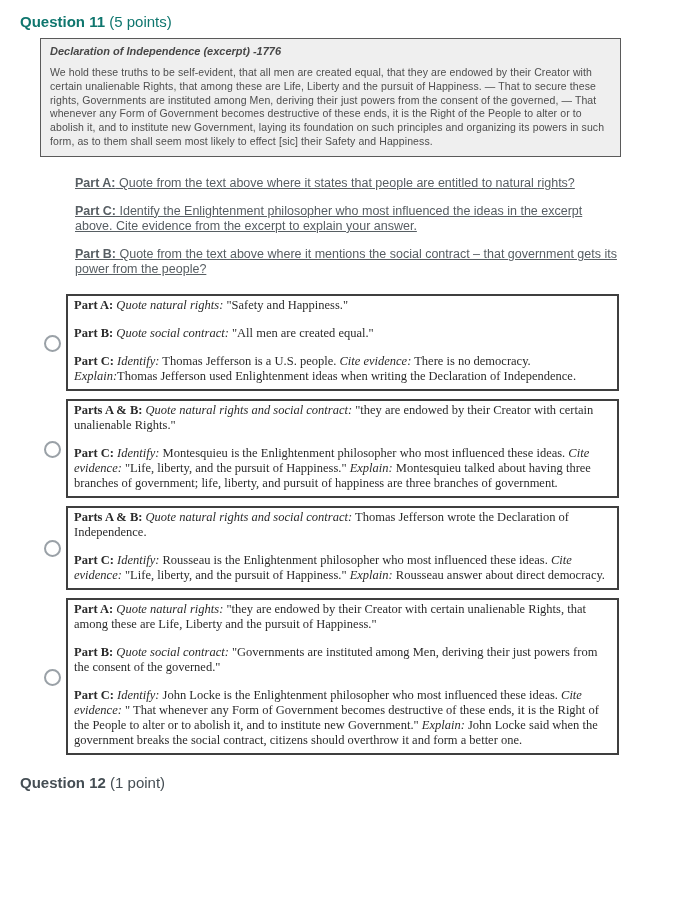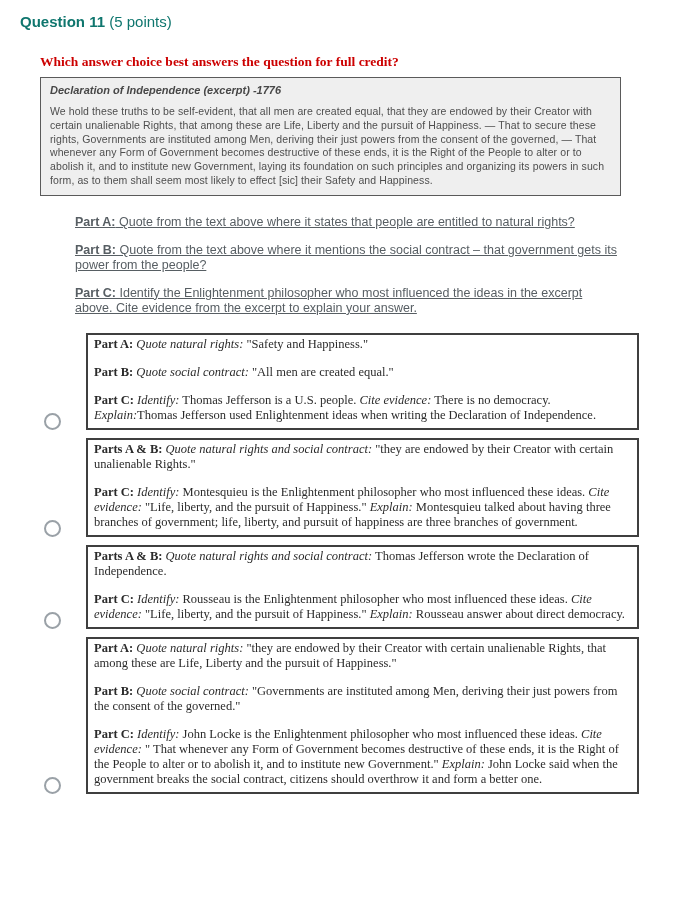--- a/index.html
+++ b/index.html
@@ -71,23 +71,22 @@
     color: #575e63;
     text-decoration: underline;
   }
   .part { margin-bottom: 13px; }
   .part:last-child { margin-bottom: 0; }
 
   
   .options { margin: 17px 0 0 44px; }
   .opt-row {
     display: flex;
-    align-items: flex-end;
+    align-items: center;
     margin-bottom: 8px;
-    gap: 20px;
   }
   .radio {
     flex: 0 0 auto;
     width: 17px; height: 17px;
     border: 2px solid #9aa1a7;
     border-radius: 50%;
     background: #ffffff;
     margin: 2px 5px 0 0;
     cursor: pointer;
   }
@@ -120,32 +119,31 @@
 </head>
 <body>
 
 <div class="page">
 
   <div class="q-header">
     <span class="q-num">Question 11</span>
     <span class="q-pts"> <span>(5 points)</span></span>
   </div>
 
-  <div class="red-prompt">Which answer choice best answers the question for full credit?</div>
 
 
   <div class="excerpt-box">
     <div class="excerpt-title">Declaration of Independence (excerpt) -1776</div>
     <div class="excerpt-body">We hold these truths to be self-evident, that all men are created equal, that they are endowed by their Creator with certain unalienable Rights, that among these are Life, Liberty and the pursuit of Happiness.  — That to secure these rights, Governments are instituted among Men, deriving their just powers from the consent of the governed, — That whenever any Form of Government becomes destructive of these ends, it is the Right of the People to alter or to abolish it, and to institute new Government, laying its foundation on such principles and organizing its powers in such form, as to them shall seem most likely to effect [sic] their Safety and Happiness.</div>
   </div>
 
   <div class="parts">
     <div class="part"><span class="r-b">Part A:</span><span class="r-n"> Quote from the text above where it states that people are entitled to natural rights?</span></div>
+    <div class="part"><span class="r-b">Part C:</span><span class="r-n"> Identify the Enlightenment philosopher who most influenced the ideas in the excerpt above.  Cite evidence from the excerpt to explain your answer.</span></div>
     <div class="part"><span class="r-b">Part B:</span><span class="r-n">  Quote from the text above where it mentions the social contract – that government gets its power from the people?</span></div>
-    <div class="part"><span class="r-b">Part C:</span><span class="r-n"> Identify the Enlightenment philosopher who most influenced the ideas in the excerpt above.  Cite evidence from the excerpt to explain your answer.</span></div>
   </div>
 
   <div class="options" id="options">
       <div class="opt-row">
         <span class="radio"></span>
         <div class="opt-box">
           <p><span class="r-b">Part A:</span><span class="r-i"> Quote natural rights:</span><span class="r-n"> "Safety and Happiness."</span></p>
           <p><span class="r-b">Part B:</span><span class="r-i"> Quote social contract:</span><span class="r-n"> "All men are created equal."</span></p>
           <p><span class="r-b">Part C:</span><span class="r-i"> Identify:</span><span class="r-n"> Thomas Jefferson is a U.S. people. </span><span class="r-i">Cite evidence:</span><span class="r-n"> There is no democracy. </span><span class="r-i">Explain:</span><span class="r-n">Thomas Jefferson used Enlightenment ideas when writing the Declaration of Independence.</span></p>
         </div>
@@ -167,14 +165,18 @@
       <div class="opt-row">
         <span class="radio"></span>
         <div class="opt-box">
           <p><span class="r-b">Part A:</span><span class="r-i"> Quote natural rights:</span><span class="r-n"> "they are endowed by their Creator with certain unalienable Rights, that among these are Life, Liberty and the pursuit of Happiness."</span></p>
           <p><span class="r-b">Part B:</span><span class="r-i"> Quote social contract:</span><span class="r-n"> "Governments are instituted among Men, deriving their just powers from the consent of the governed."</span></p>
           <p><span class="r-b">Part C:</span><span class="r-i"> Identify:</span><span class="r-n"> John Locke is the Enlightenment philosopher who most influenced these ideas. </span><span class="r-i">Cite evidence:</span><span class="r-n"> " That whenever any Form of Government becomes destructive of these ends, it is the Right of the People to alter or to abolish it, and to institute new Government." </span><span class="r-i">Explain:</span><span class="r-n"> John Locke said when the government breaks the social contract, citizens should overthrow it and form a better one.</span></p>
         </div>
       </div>
     </div>
 
+  <div class="next-header">
+    <span class="q-num">Question 12</span>
+    <span class="q-pts"> <span>(1 point)</span></span>
+  </div>
 
 </div>
 
 </body></html>

